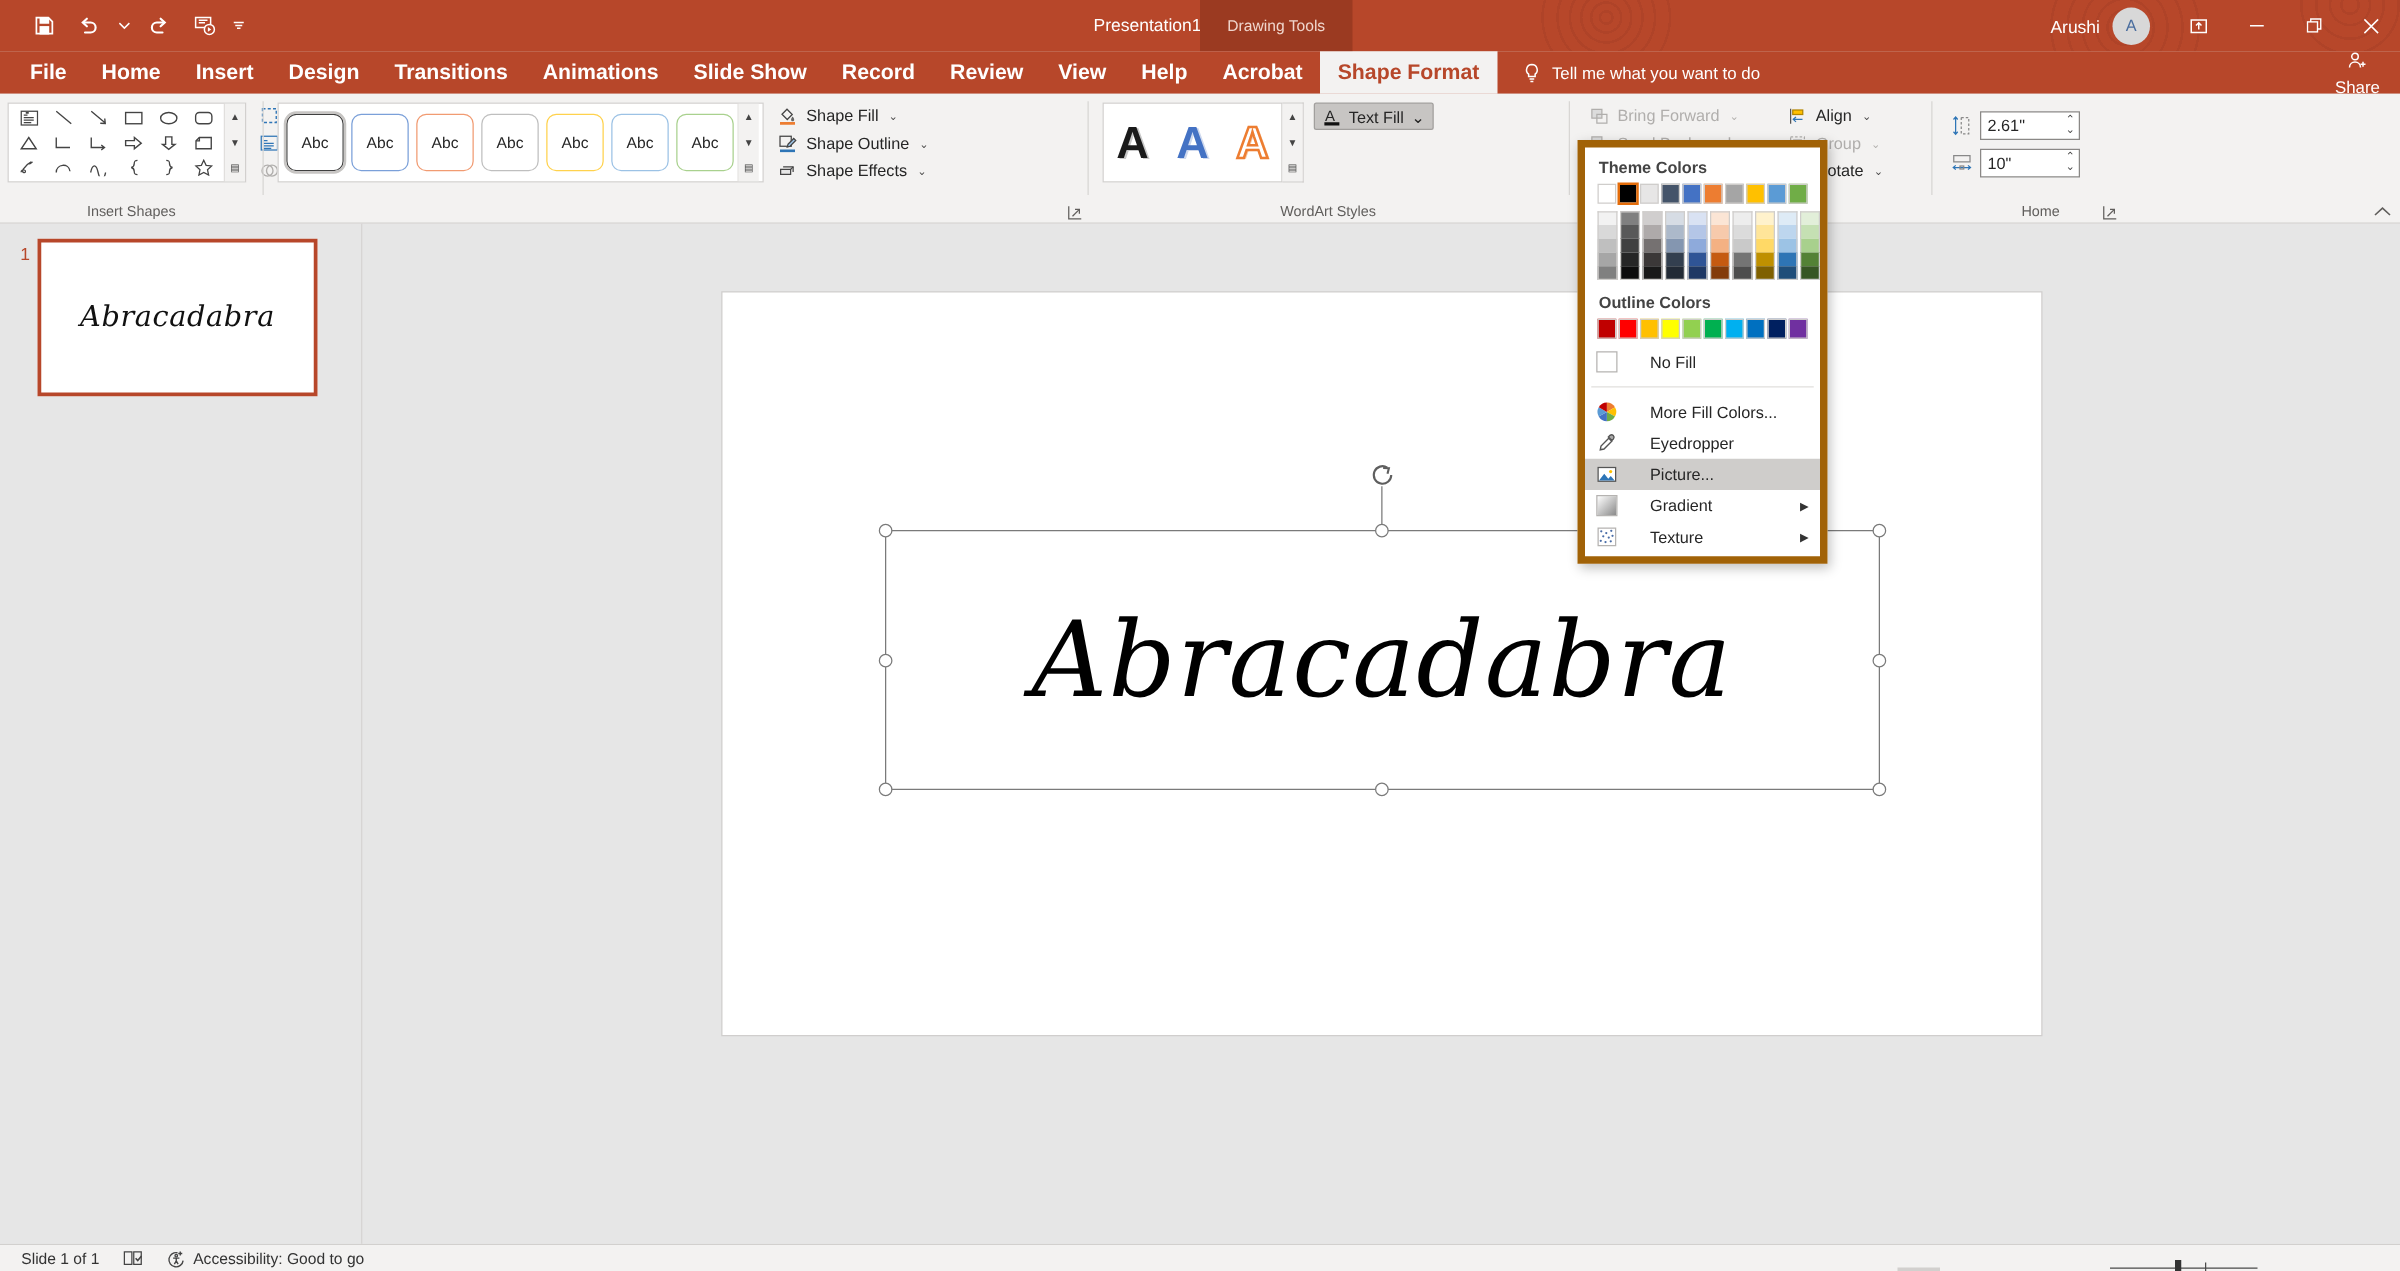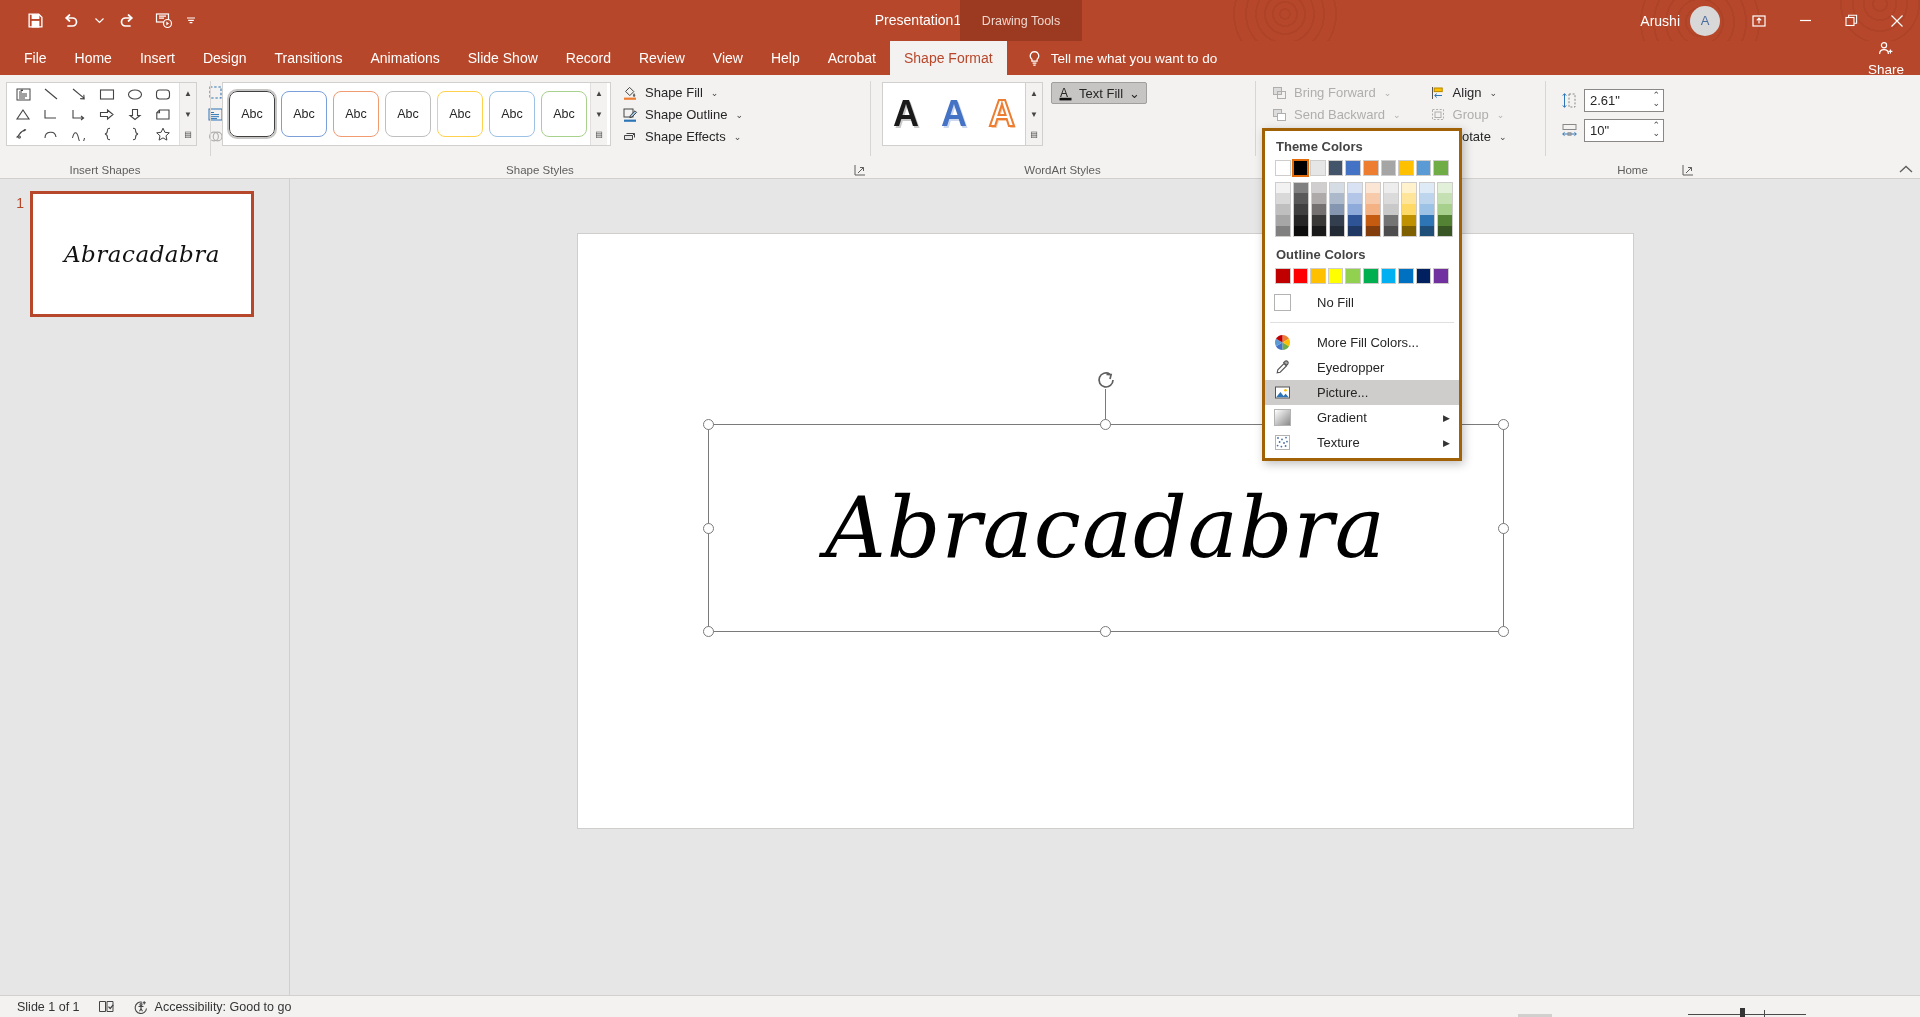--- a/index.html
+++ b/index.html
@@ -47,22 +47,22 @@
     margin-right:16px;
   }
   .winbtn{width:46px;height:41px;display:flex;align-items:center;justify-content:center;}
 
   
   #tabs{
     height:34px; background:#b7472a; display:flex; align-items:stretch;
     padding-left:10px; color:#fff; position:relative;
   }
   #tabs .tab{
-    padding:0 14px; display:flex; align-items:center; font-size:14px;
-    cursor:default; white-space:nowrap;
+    padding:0 14px; display:flex; align-items:center; font-size:17px;
+    cursor:default; white-space:nowrap;font-weight:bold;
   }
   #tabs .tab.active{ background:#f3f2f1; color:#b7472a; }
   #tabs .tellme{
     display:flex;align-items:center;gap:9px;padding-left:20px;font-size:13.5px;
   }
   #tabs .share{
     margin-left:auto; display:flex;align-items:center;gap:6px;
     padding:0 16px; font-size:13.5px;flex-direction:column;
   }
 
@@ -174,22 +174,22 @@
   }
   .h-tl{left:-6px;top:-6px;} .h-tc{left:calc(50% - 5.5px);top:-6px;} .h-tr{right:-6px;top:-6px;}
   .h-ml{left:-6px;top:calc(50% - 5.5px);} .h-mr{right:-6px;top:calc(50% - 5.5px);}
   .h-bl{left:-6px;bottom:-6px;} .h-bc{left:calc(50% - 5.5px);bottom:-6px;} .h-br{right:-6px;bottom:-6px;}
   .rot-stem{position:absolute;left:calc(50% - .5px);top:-36px;width:1px;height:36px;background:#7a7a7a;}
   .rot-handle{position:absolute;left:calc(50% - 11px);top:-56px;width:22px;height:22px;}
 
   
   #fillmenu{
     position:absolute; left:1262px; top:112px; width:200px; background:#fff;
-    border:3px solid #a16207; box-shadow:2px 3px 9px rgba(0,0,0,.25); z-index:50;
-    padding:4px 0 3px 0; font-size:13px;margin-top:16px;
+    border:6px solid #a16207; box-shadow:2px 3px 9px rgba(0,0,0,.25); z-index:50;
+    padding:4px 0 3px 0; font-size:13px;
   }
   .menu-head{ font-size:13px; font-weight:bold; color:#444; padding:4px 0 6px 11px;}
   .swatch-row{ display:flex; gap:2px; padding:0 10px; }
   .sw{ width:16px;height:16px;border:1px solid #cfcdcb; }
   .sw.sel{ outline:2px solid #e36c0a; outline-offset:-1px; border:1px solid #fff; }
   .shade-grid{ display:flex; gap:2px; padding:6px 10px 0 10px;}
   .shade-col{ display:flex; flex-direction:column; }
   .shade-col i{ display:block; width:16px;height:11px; border-left:1px solid #cfcdcb;border-right:1px solid #cfcdcb;}
   .shade-col i:first-child{border-top:1px solid #cfcdcb;}
   .shade-col i:last-child{border-bottom:1px solid #cfcdcb;}
@@ -520,21 +520,20 @@
                 <path d="M2.5 6.5h8v4h-8z" fill="#e6e6e6"></path>
                 <path d="M4.5 4.5h8v4" fill="none"></path>
                 <path d="M10.5 6.5l2-2"></path>
               </svg>
           </span>
           <span>Shape Effects</span>
           <span class="cap">⌄</span>
         </div>
       </div>
     </div>
-    <div class="gtitle">Shape Styles</div>
     <div class="dlg">
       <svg width="12" height="12" viewBox="0 0 12 12" fill="none" stroke="#605e5c" stroke-width="1">
           <path d="M1 1v10h10"></path>
           <path d="M9.5 3.5L4 9"></path>
           <path d="M9.5 7V3.5H6"></path>
         </svg>
     </div>
   </div>
 
   <div class="group" style="width:385px">

